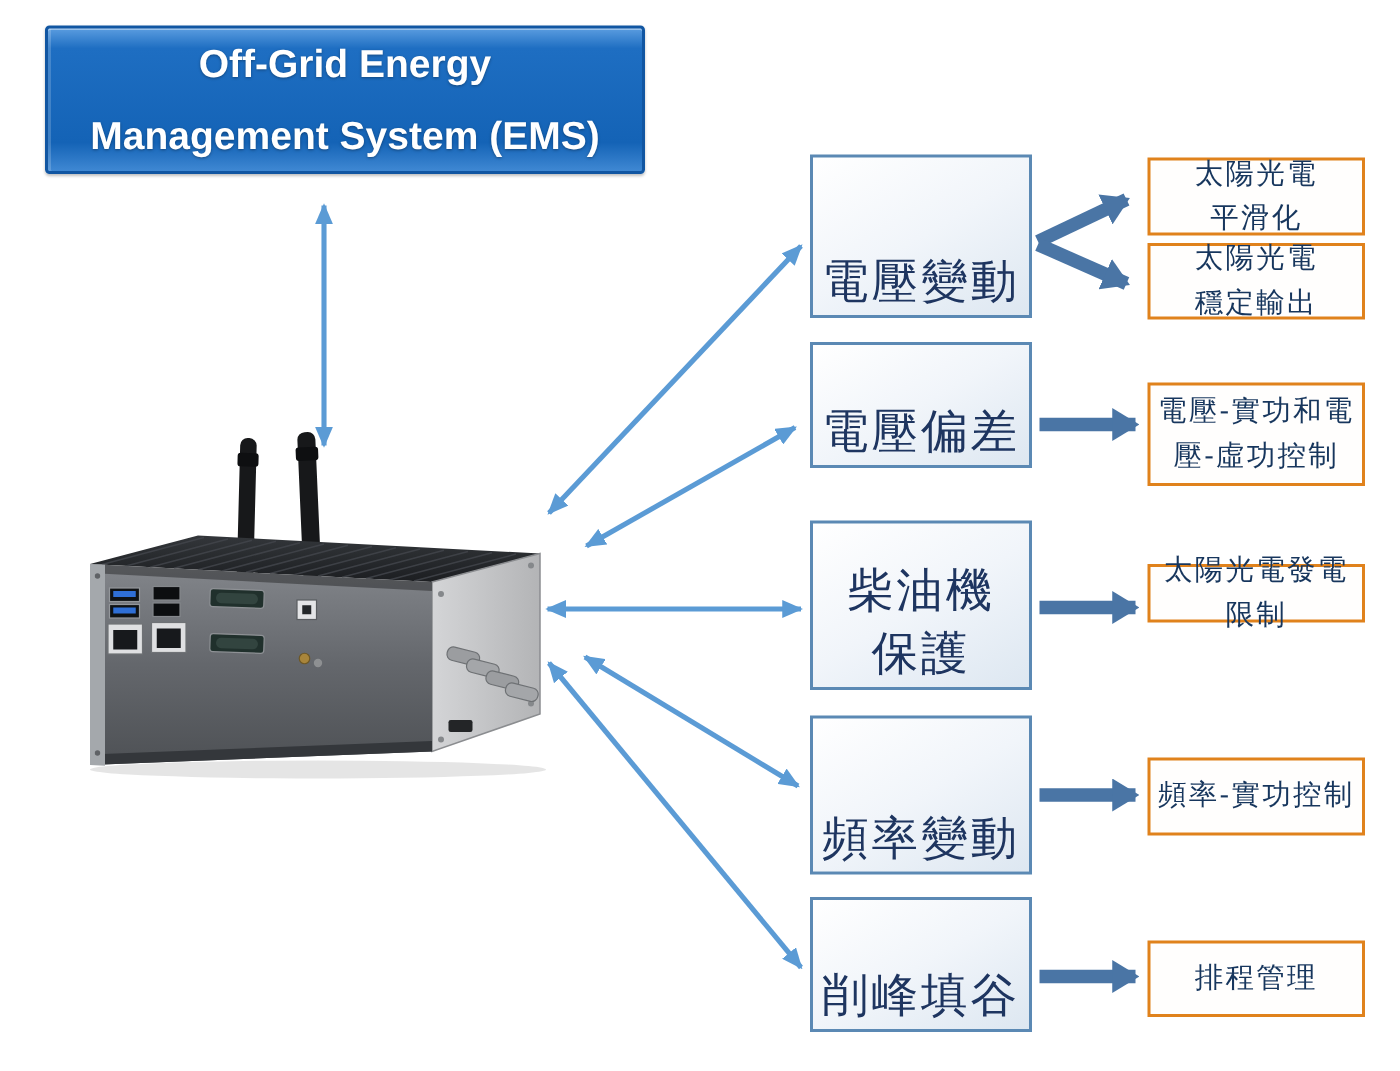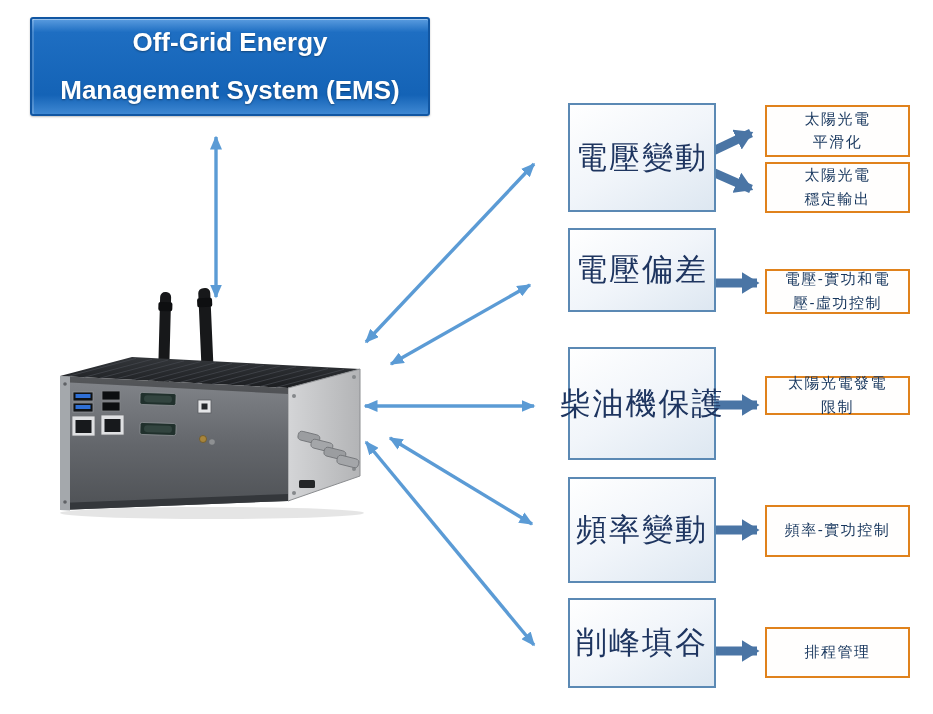--- a/index.html
+++ b/index.html
@@ -17,31 +17,31 @@
     color:#ffffff;font-family:"Liberation Sans",sans-serif;font-weight:bold;
     font-size:26px;line-height:1.35;text-align:center;
     text-shadow:0 1px 2px rgba(0,0,0,.35);
     gap:12px;
   }
   
   .fbox{
     position:absolute;left:540px;width:148px;box-sizing:border-box;
     border:2px solid #5b89b4;
     background:linear-gradient(150deg,#ffffff 0%,#f1f5fa 50%,#dde7f1 100%);
-    display:flex;justify-content:center;align-items:center;
-    color:#1e3560;text-align:center;z-index:3;margin-left:28px;
+    display:flex;flex-direction:column;justify-content:flex-end;align-items:center;
+    color:#1e3560;text-align:center;z-index:3;
   }
   .fbox .zh{font-size:31px;letter-spacing:2px;line-height:1.35;white-space:nowrap;}
   .fbox .latin{font-size:29px;line-height:1.3;white-space:nowrap;}
   
   .obox{
     position:absolute;left:765px;width:145px;box-sizing:border-box;
     border:2px solid #e0821c;background:#fffefd;
     display:flex;flex-direction:column;justify-content:center;align-items:center;
-    color:#17365d;font-size:15px;letter-spacing:1.5px;line-height:1.55;
+    color:#17365d;font-size:19px;letter-spacing:1.5px;line-height:1.55;
     text-align:center;z-index:3;
   }
   .layer{position:absolute;left:0;top:0;}
 </style>
 </head>
 <body>
 
 <div id="canvas">
 
   <div class="title-box">
@@ -195,21 +195,21 @@
   </div>
 
   <div class="obox" style="top:105px;height:52px">
     <span>太陽光電</span>
     <span>平滑化</span>
   </div>
   <div class="obox" style="top:162px;height:51px">
     <span>太陽光電</span>
     <span>穩定輸出</span>
   </div>
-  <div class="obox" style="top:269px;height:45px">
+  <div class="obox" style="top:255px;height:69px">
     <span>電壓-實功和電</span>
     <span>壓-虛功控制</span>
   </div>
   <div class="obox" style="top:376px;height:39px">
     <span>太陽光電發電</span>
     <span>限制</span>
   </div>
   <div class="obox" style="top:627px;height:51px">
     <span>排程管理</span>
   </div>

